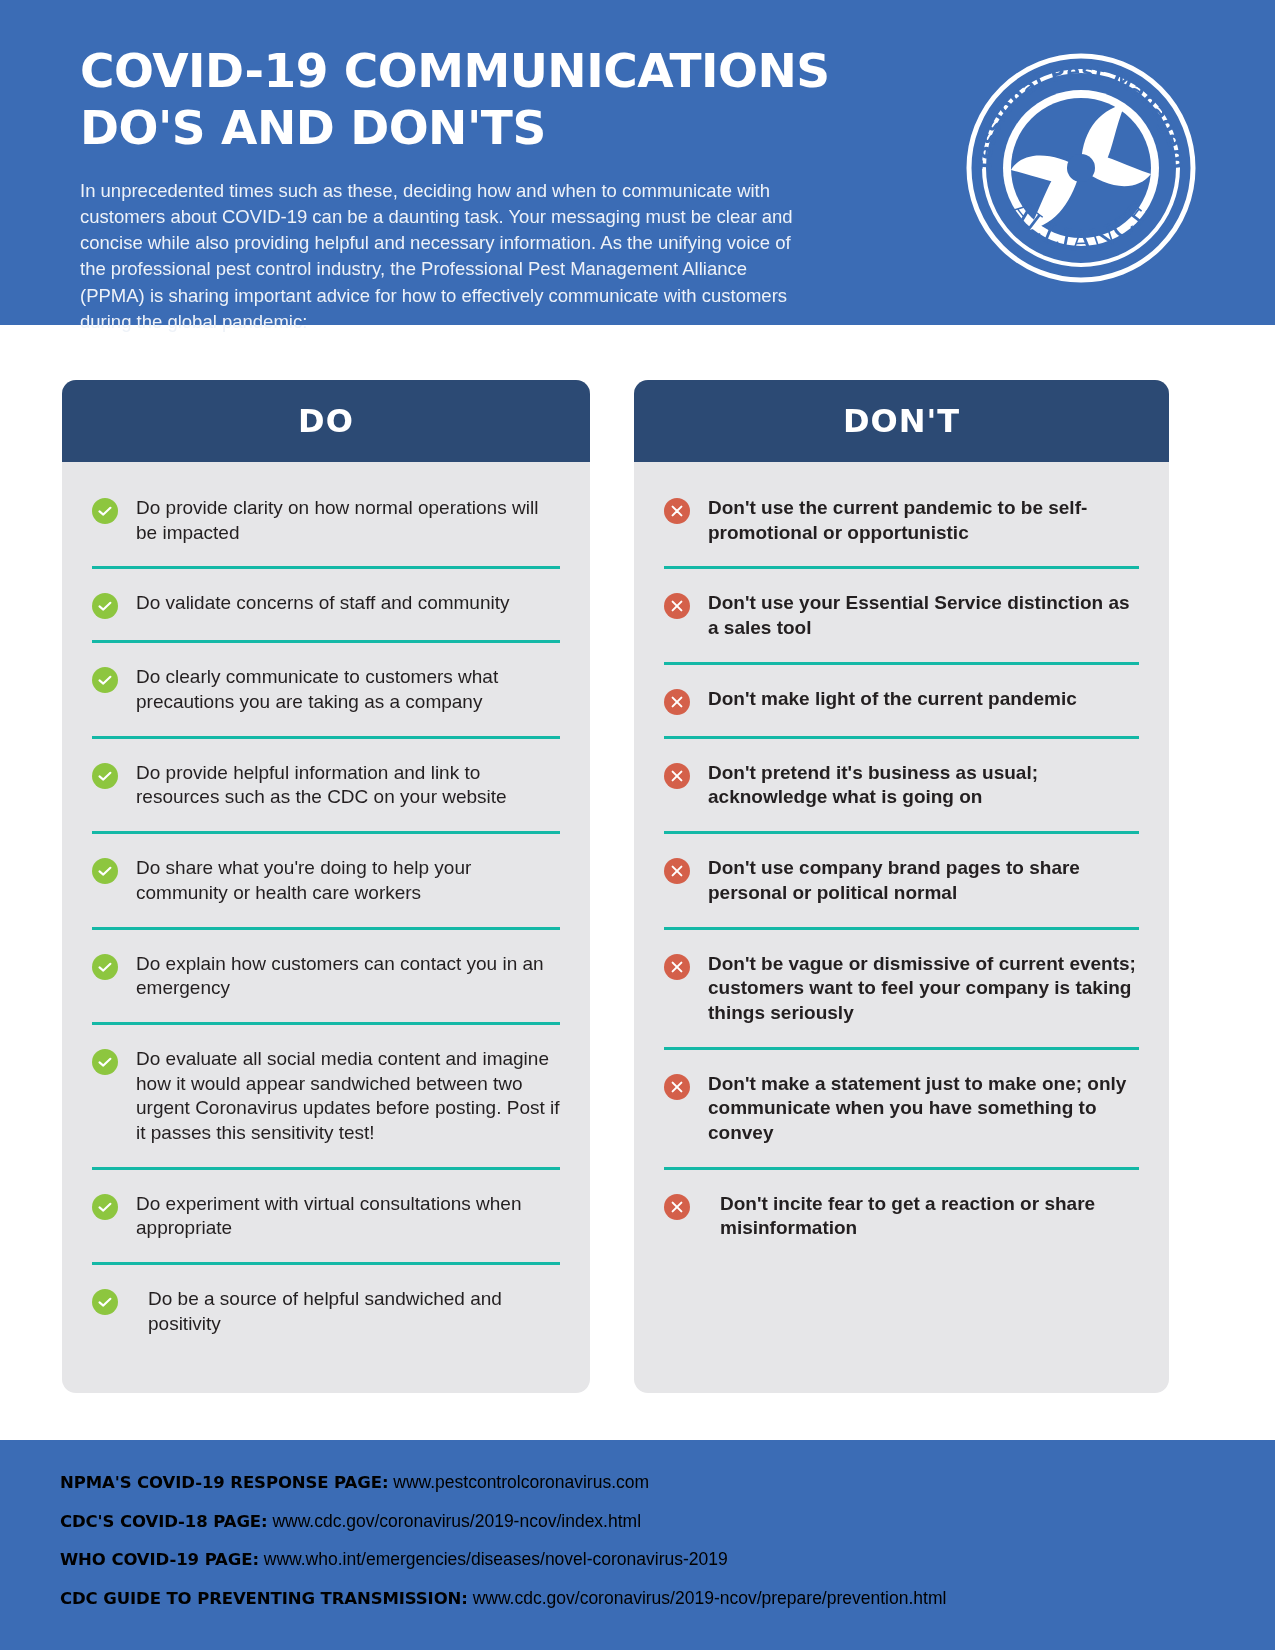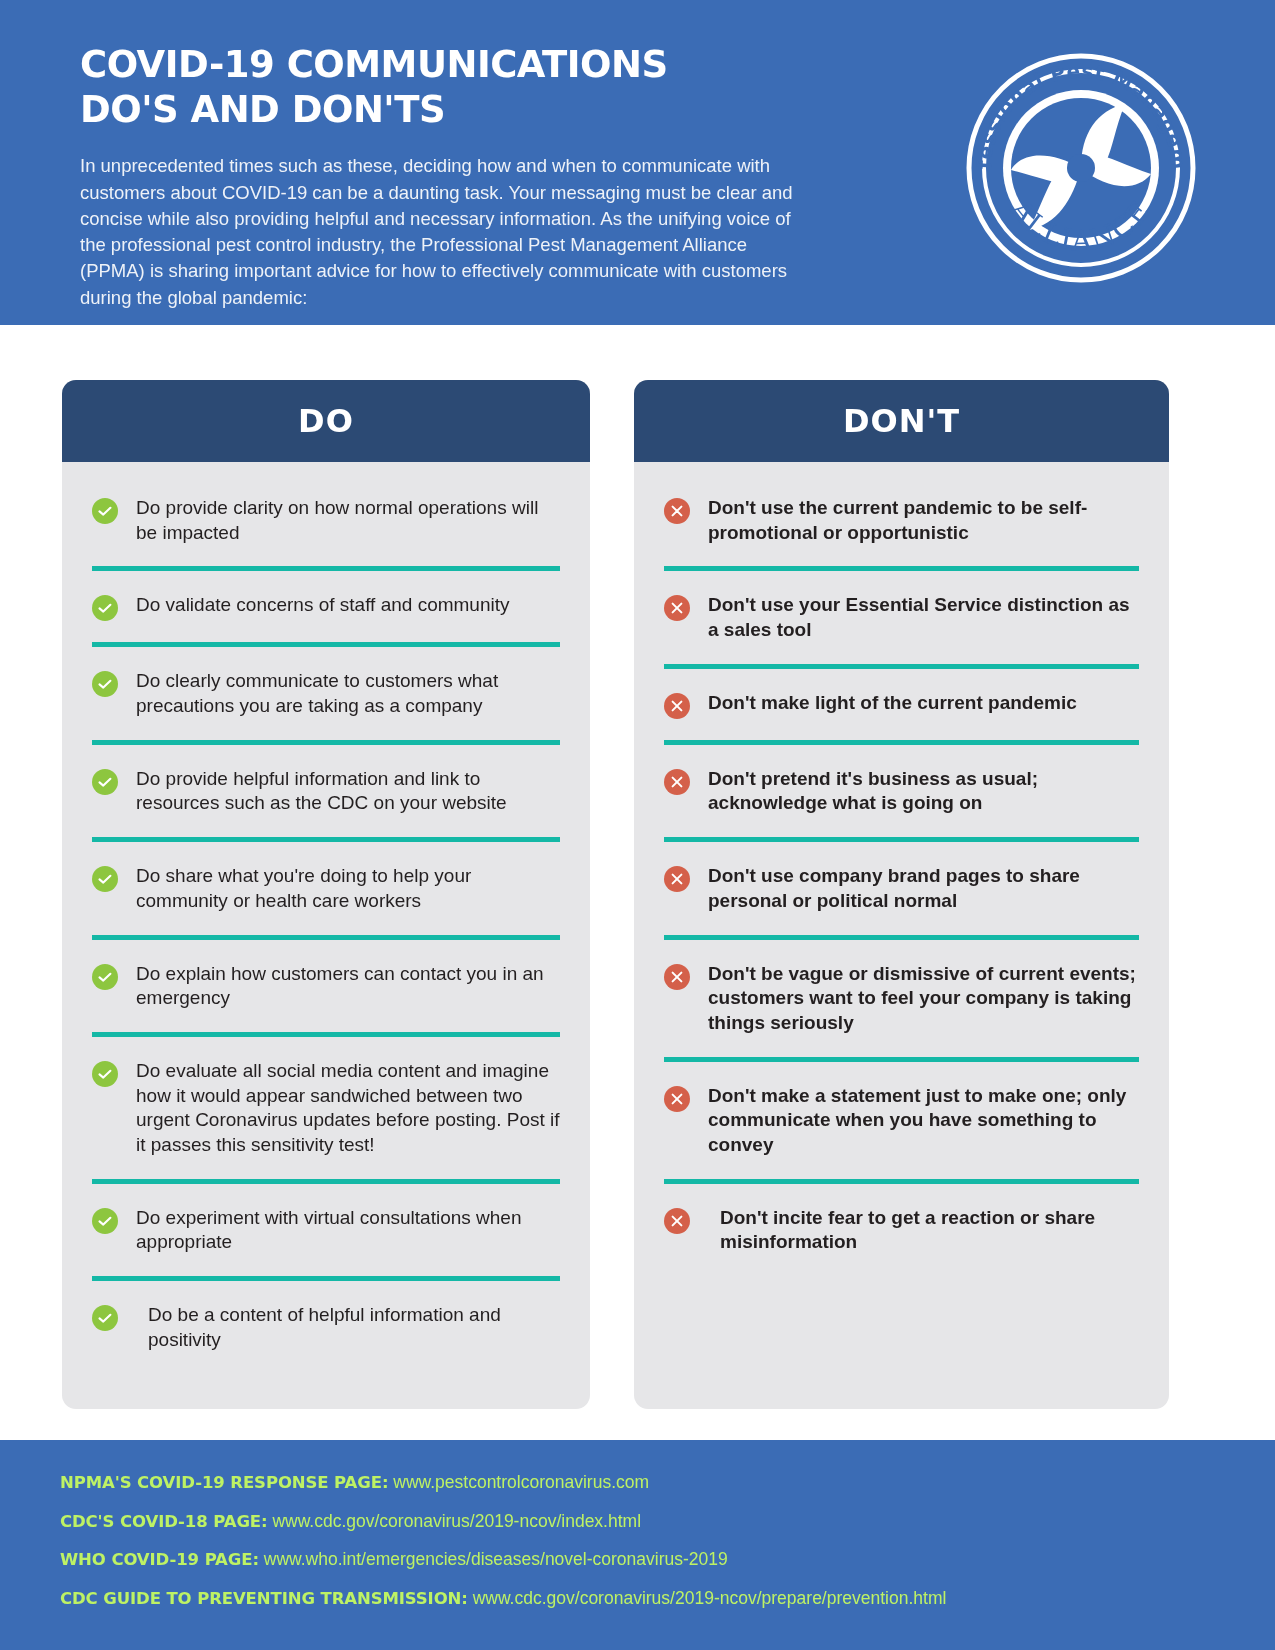--- a/index.html
+++ b/index.html
@@ -37,21 +37,21 @@
 
   .header-text {
     width: 760px;
     padding-top: 4px;
   }
 
   .title {
     color: #ffffff;
     font-family: "DejaVu Sans", sans-serif;
     font-weight: bold;
-    font-size: 37px;
+    font-size: 47px;
     line-height: 1.22;
     letter-spacing: -0.5px;
     white-space: pre-line;
     text-transform: uppercase;
   }
 
   .intro {
     color: #eef2f8;
     font-size: 18.5px;
     line-height: 1.42;
@@ -103,21 +103,21 @@
 
   .card-body {
     flex: 1;
     padding: 12px 30px 36px 30px;
   }
 
   .item {
     display: flex;
     align-items: flex-start;
     padding: 21px 0 21px 0;
-    border-bottom: 5px solid #14b8a6;
+    border-bottom: 3px solid #14b8a6;
     min-height: 70px;
   }
   .item:last-child { border-bottom: none; gap: 12px; }
 
   .badge {
     flex: 0 0 auto;
     width: 26px;
     height: 26px;
     border-radius: 50%;
     margin-right: 18px;
@@ -138,21 +138,21 @@
   .footer {
     position: absolute;
     left: 0;
     bottom: 0;
     width: 1275px;
     height: 210px;
     background: #3b6cb5;
     padding: 34px 60px 0 60px;
   }
   .footer-line {
-    color: #bef264;
+    color: #000000;
     font-size: 17.5px;
     line-height: 1.0;
     margin-bottom: 21px;
     white-space: nowrap;
   }
   .footer-label {
     font-family: "DejaVu Sans", sans-serif;
     font-weight: bold;
     font-size: 16.5px;
     letter-spacing: -0.1px;
@@ -292,21 +292,21 @@
           <span class="item-text">Do experiment with virtual consultations when appropriate</span>
         </div>
 
         <div class="item">
           <span class="badge">
             <svg viewBox="0 0 26 26">
                 <circle cx="13" cy="13" r="13" fill="#8dc63f"></circle>
             <path d="M7.5 13.4 L11.3 16.6 L18.4 9.8" fill="none" stroke="#ffffff" stroke-width="2.1" stroke-linecap="round" stroke-linejoin="round"></path>
               </svg>
           </span>
-          <span class="item-text">Do be a content of helpful information and positivity</span>
+          <span class="item-text">Do be a source of helpful sandwiched and positivity</span>
         </div>
 
       </div>
     </div>
 
     <div class="card dont">
       <div class="card-header">
         <span class="card-header-label">DON'T</span>
       </div>
       <div class="card-body">

